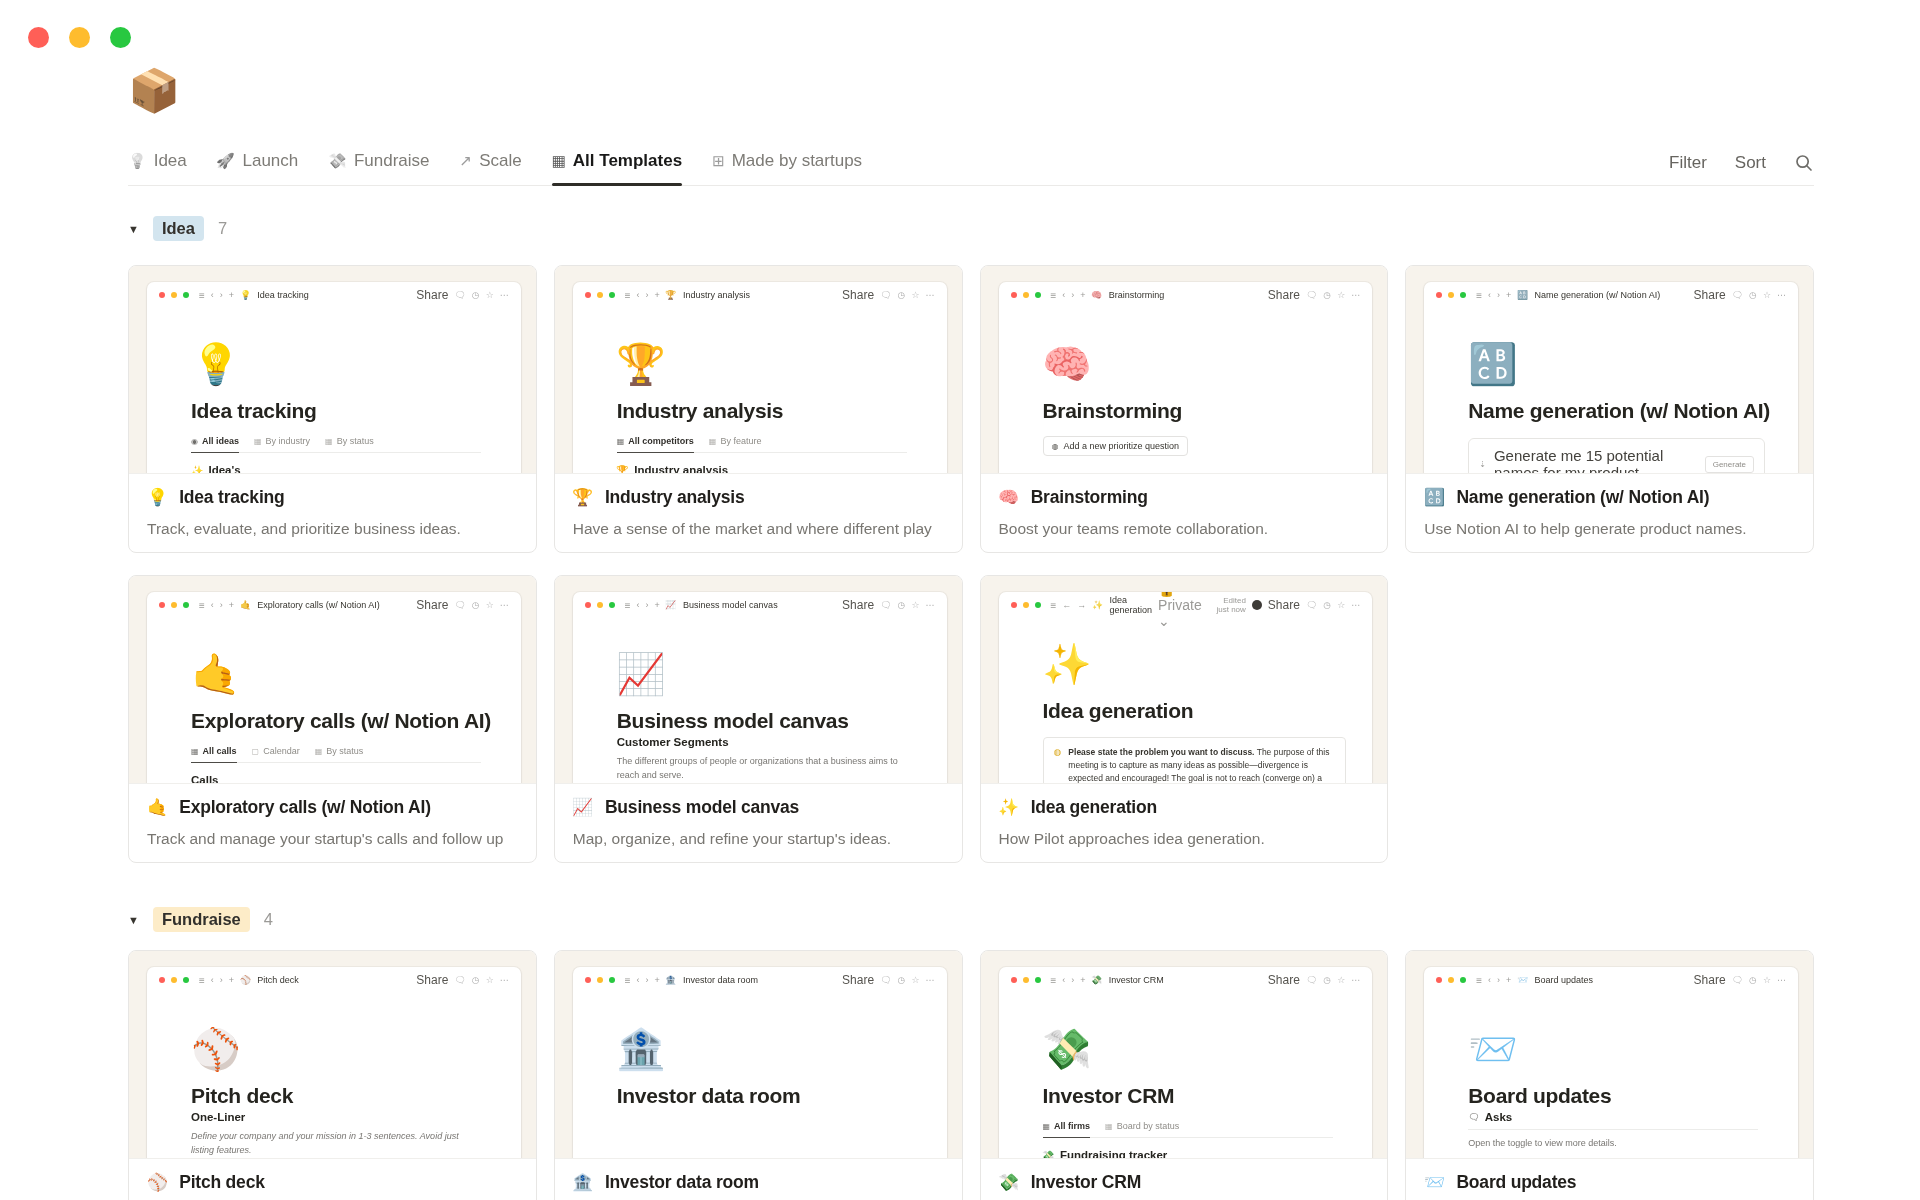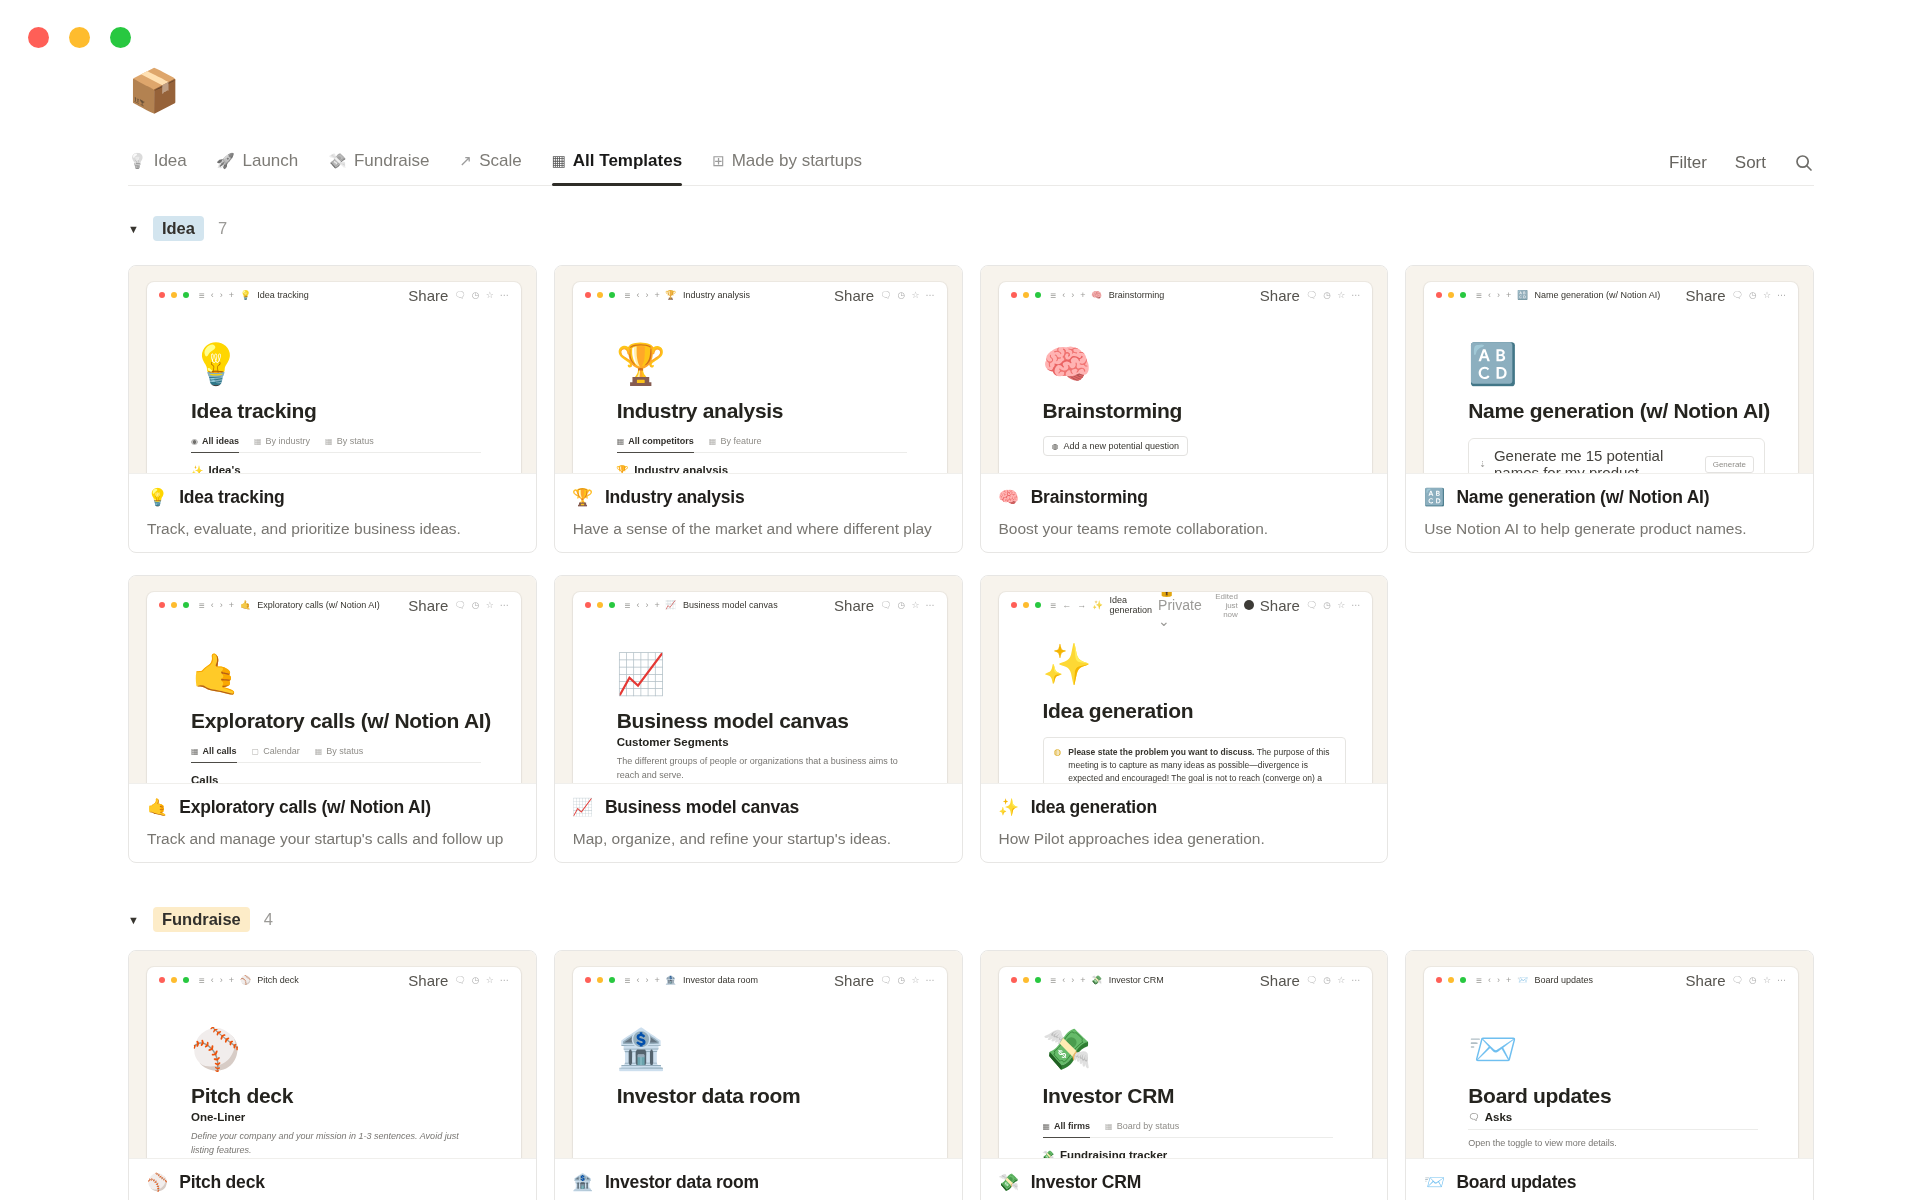--- a/index.html
+++ b/index.html
@@ -49,21 +49,21 @@
   .dot { width:6px; height:6px; border-radius:50%; flex:0 0 auto; }
   .dot.dr{background:#ff5f57;} .dot.dy{background:#febc2e;} .dot.dg{background:#28c840;}
   .mi { color:#9b9a97; font-size:9px; }
   .mi.menu { margin-left:4px; font-size:10px; }
   .pemo { font-size:9px; filter:grayscale(.2); }
   .ptit { font-size:9px; color:#37352f; }
   .lockp { font-size:14px; color:#9b9a97; }
   .sp { flex:1; }
   .edited { font-size:8px; color:#9b9a97;text-align:right; }
   .avatar { width:10px; height:10px; border-radius:50%; background:#3d3b37; flex:0 0 auto; }
-  .sharel { font-size:15px; color:#55534e; }
+  .sharel { font-size:12px; color:#55534e; }
   .gico { filter:grayscale(1); opacity:.8; }
 
   .mwb { padding:0 0 0 44px; }
   .bigemo { font-size:40px; line-height:1; margin-top:36px; }
   .mwh1 { font-size:21px; font-weight:700; color:#25241f; letter-spacing:-0.3px; margin-top:15px; }
 
   .mtabs { display:flex; gap:15px; margin-top:13px; font-size:9px; color:#8f8d88;
     border-bottom:1px solid #ececea; width:88%; }
   .mtab { display:flex; gap:4px; align-items:center; padding-bottom:6px; position:relative; }
   .mtab .mti { font-size:8px; opacity:.7; }
@@ -296,21 +296,21 @@
     <span class="mi gico">◷</span>
     <span class="mi gico">☆</span>
     <span class="mi gico">⋯</span>
   </div>
 
           <div class="mwb">
             <div class="bigemo">🧠</div>
             <div class="mwh1">Brainstorming</div>
             <div class="mbtn">
                 <span style="font-size:8px;">◍</span>
-                <span>Add a new potential question</span>
+                <span>Add a new prioritize question</span>
               </div>
             
           </div>
         </div>
       </div>
       <div class="cap">
         <div class="caprow">
             <span class="capemo">🧠</span>
             <span class="captitle">Brainstorming</span>
           </div>

